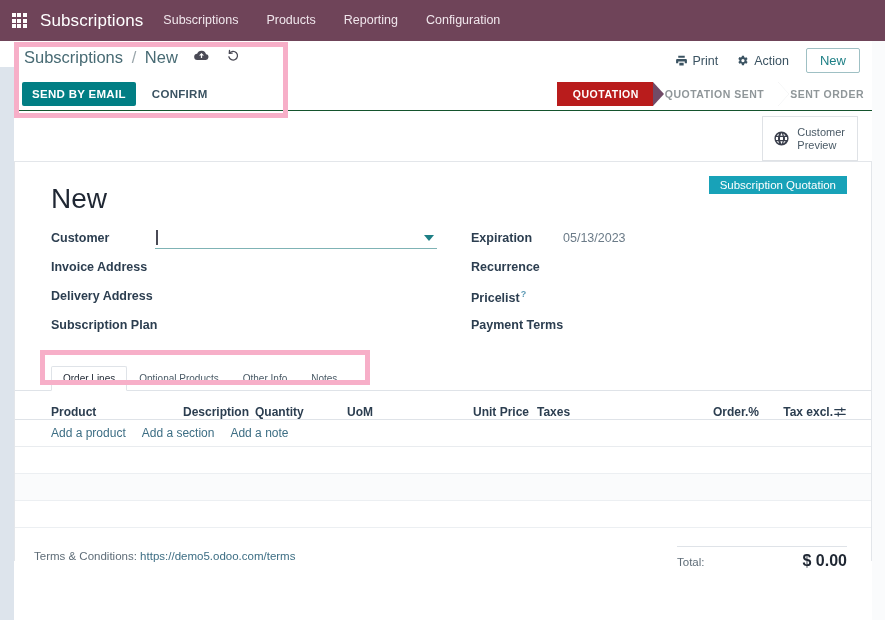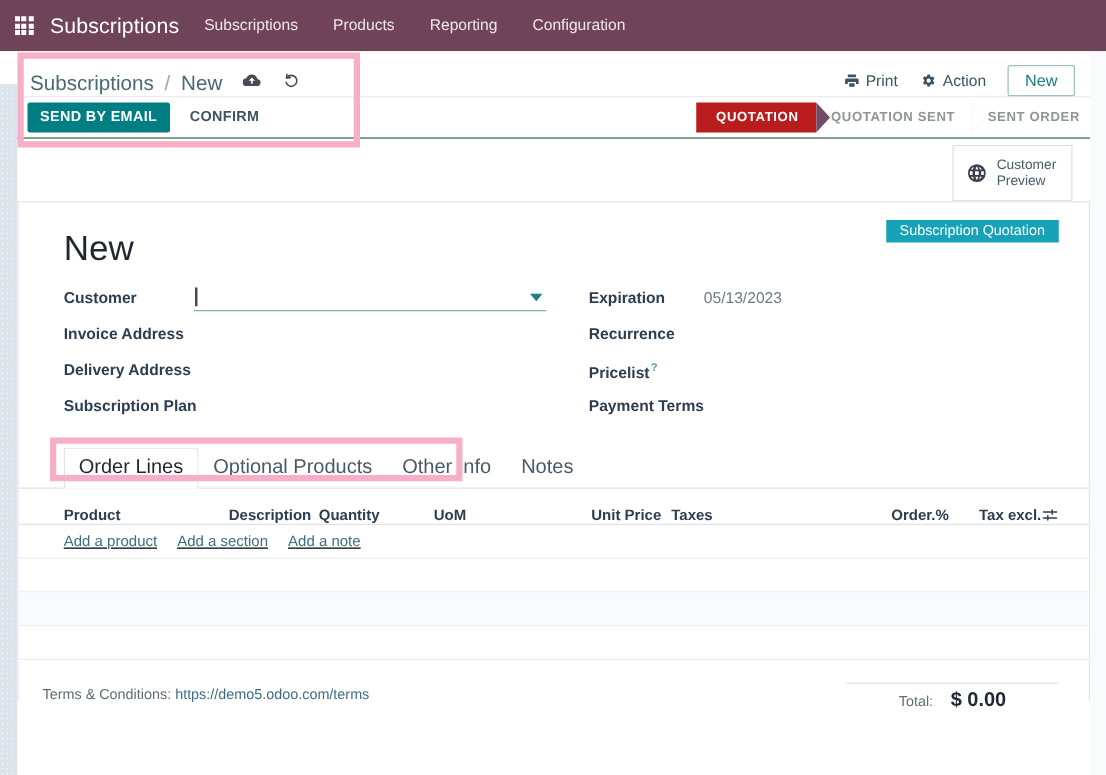--- a/index.html
+++ b/index.html
@@ -46,23 +46,23 @@
     position: absolute; left: 0; top: 41px; width: 14px; height: 26px;
     background: #ffffff;
   }
   .gutter-right {
     position: absolute; left: 872px; top: 41px; width: 13px; height: 579px;
     background: #fafbfc;
   }
 
   
   .cp-breadcrumb {
-    position: absolute; left: 14px; top: 41px; width: 858px; height: 37px;
+    position: absolute; left: 14px; top: 48px; width: 858px; height: 37px;
     background: #ffffff; border-bottom: 1px solid #e7e9ed;
-    display: flex; align-items: flex-end; gap: 34px;
+    display: flex; align-items: flex-start; gap: 34px;
   }
   .bc-text { font-size: 16.5px; color: #486b74; padding-left: 10px; white-space: nowrap; }
   .bc-sep { color: #9aa6ab; margin: 0 4px; }
   .bc-cur { color: #486b74; }
   .bc-icon {
     display: inline-flex; align-items: center; justify-content: center;
     margin-left: 12px; cursor: pointer; color: #4a4a55;
   }
   .cp-right {
     margin-left: auto; display: flex; align-items: center; gap: 0; padding-right: 12px;
@@ -174,21 +174,21 @@
     border-top: 6px solid #1d7f85; cursor: pointer;
   }
 
   
   .notebook { margin-top: 18px; }
   .tabs {
     display: flex; align-items: flex-end; padding-left: 36px;
     border-bottom: 1px solid #dfe3e8; height: 28px;
   }
   .tab {
-    font-size: 16px; color: #4a5a66; padding: 5px 11px 5px 11px;
+    font-size: 10px; color: #4a5a66; padding: 5px 11px 5px 11px;
     cursor: pointer; border: 1px solid transparent; border-bottom: none;
     background: transparent; white-space: nowrap; line-height: 1.3;
   }
   .tab.active {
     color: #1f2733; background: #ffffff;
     border: 1px solid #dfe3e8; border-bottom: 1px solid #ffffff;
     margin-bottom: -1px; border-radius: 2px 2px 0 0;
   }
 
   .o2m { width: 100%; }
@@ -203,35 +203,35 @@
   .col-uom { width: 120px; }
   .col-price { width: 62px; text-align: right; }
   .col-taxes { width: 150px; padding-left: 8px; }
   .col-disc { width: 80px; text-align: right; }
   .col-tax-excl { width: 74px; text-align: right; }
   .col-opt { width: 26px; text-align: right; }
 
   .o2m-addrow {
     display: flex; align-items: center; height: 27px;
     padding-left: 36px; gap: 16px;
-    border-bottom: 1px solid #e9ecef; background: #ffffff; text-decoration: underline;
+    border-bottom: 1px solid #e9ecef; background: #ffffff;
   }
   .add-link { font-size: 12px; color: #3d6e84; cursor: pointer; }
   .o2m-empty { height: 27px; border-bottom: 1px solid #eceff2; background: #ffffff; }
   .o2m-empty.alt { background: #fafbfc; }
 
   
   .sheet-footer {
     display: flex; align-items: flex-start; padding: 18px 24px 0 19px;
   }
   .terms { font-size: 11.5px; color: #5f6d78; padding-top: 4px; }
   .terms a { color: #3d6e84; text-decoration: none; }
   .totals { margin-left: auto; width: 170px; }
   .tot-line { border-top: 1px solid #dfe3e8; padding-top: 5px; display: flex;
-    align-items: baseline; justify-content: center; gap: 14px; }
+    align-items: baseline; justify-content: space-between; gap: 14px; }
   .tot-label { font-size: 11.5px; color: #5f6d78; }
   .tot-value { font-size: 16px; font-weight: bold; color: #1f2733; }
 
   
   .hl {
     position: absolute; border: 5px solid #f7afc8; pointer-events: none; z-index: 50;
   }
   #hl-breadcrumb { left: 14px; top: 42px; width: 274px; height: 76px; }
   #hl-tabs { left: 40px; top: 350px; width: 330px; height: 35px; }
 

